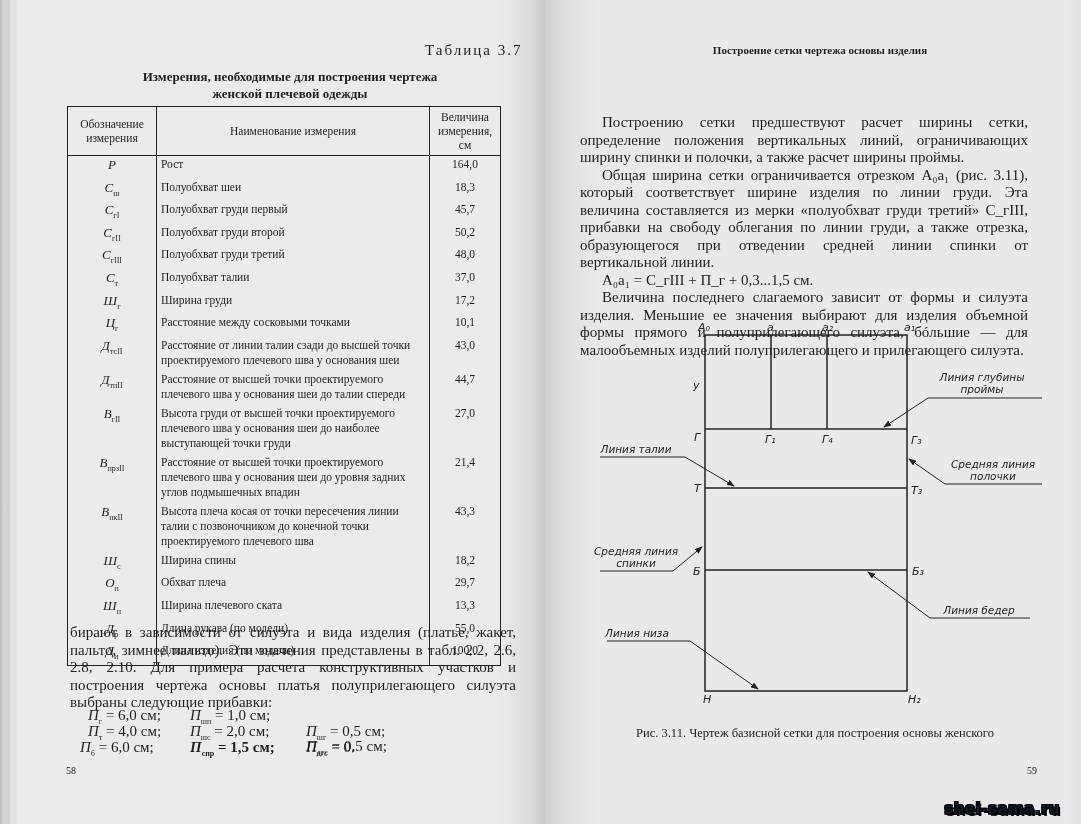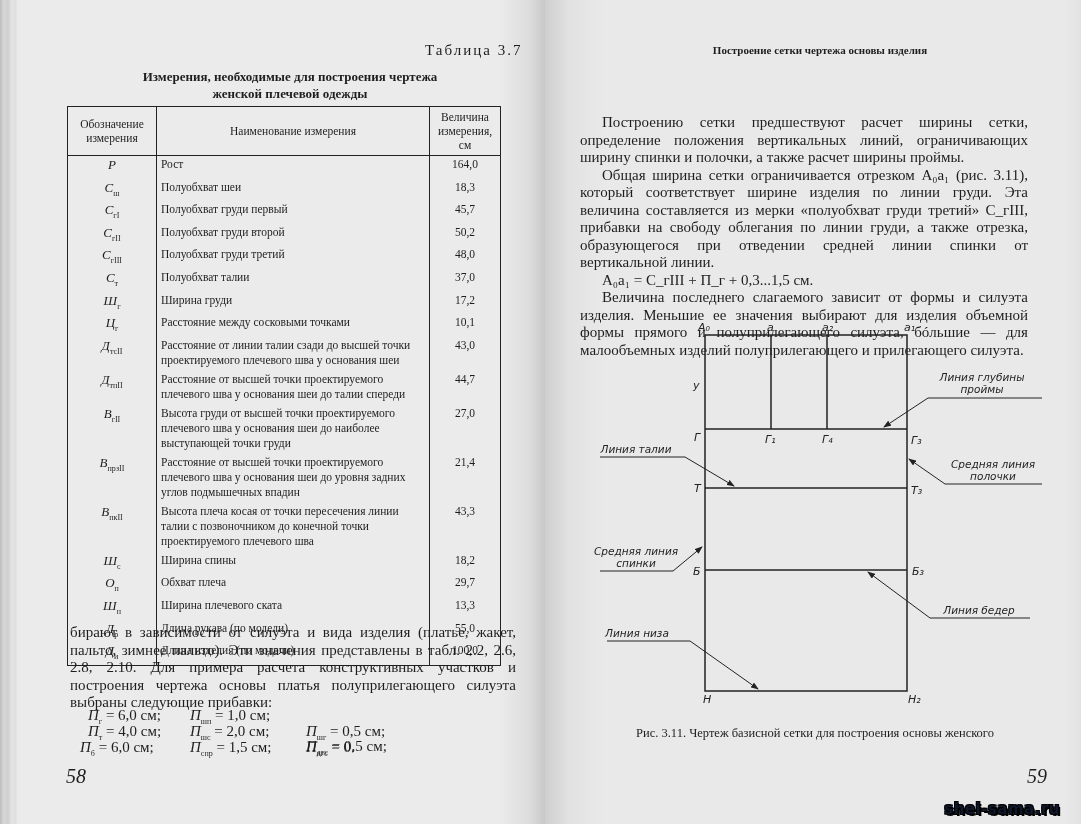--- a/index.html
+++ b/index.html
@@ -13,21 +13,21 @@
   table.meas { position:absolute; left:67px; top:106px; width:434px; border-collapse:collapse; border:1.5px solid #222; font-size:11.5px; }
   table.meas th { font-weight:normal; border:1px solid #222; border-bottom:1.5px solid #222; padding:3px 4px; line-height:14px; font-size:11.5px; }
   table.meas td { padding:1px 4px; line-height:15px; vertical-align:top; }
   table.meas td.sym { width:80px; text-align:center; border-right:1px solid #222; font-style:italic; font-size:13px; }
   table.meas td.name { border-right:1px solid #222; }
   table.meas td.val { width:62px; text-align:center; }
   table.meas tr.multi td { padding-bottom:3px; }
   sub { font-size:8px; font-style:normal; }
   .ltext { left:70px; top:624px; width:446px; font-size:15px; line-height:17.5px; text-align:justify; }
   .pline { left:92px; font-size:15px; line-height:17px; white-space:pre; }
-  .pnum { font-size:20px;font-style:italic; }
+  .pnum { font-size:10px; }
   .rtitle { left:600px; top:44px; width:440px; text-align:center; font-weight:bold; font-size:11px; }
   .rtext { left:580px; top:70px; width:448px; font-size:15px; line-height:17.5px; text-align:justify;margin-top:40px; }
   .rtext p { margin:0; text-indent:22px; }
   .caption { left:590px; top:725px; width:450px; text-align:center; font-size:12.5px; line-height:16px; }
   .wm { right:21px; top:800px; font-family:"DejaVu Sans", sans-serif; font-weight:bold; font-size:15px; color:#0f172a; text-shadow:-1px -1px 0 #000,1px -1px 0 #000,-1px 1px 0 #000,1px 1px 0 #000,2px 2px 0 #000; letter-spacing:0.5px; }
   svg text { font-family:"DejaVu Sans", sans-serif; font-style:italic; }
 </style>
 </head>
 <body>
 
@@ -144,21 +144,21 @@
 
 <div class="abs ltext">бирают в зависимости от силуэта и вида изделия (платье, жакет, пальто, зимнее пальто). Эти значения представлены в табл. 2.2, 2.6, 2.8, 2.10. Для примера расчета конструктивных участков и построения чертежа основы платья полуприлегающего силуэта выбраны следующие прибавки:</div>
 <div id="allowances">
     <div class="abs pline" style="left: 88px; top: 707px;"><i>П</i><sub>г</sub> = 6,0 см;</div>
     <div class="abs pline" style="left: 190px; top: 707px;"><i>П</i><sub>шп</sub> = 1,0 см;</div>
     <div class="abs pline" style="left: 306px; top: 738px;"><i>П</i><sub>дтс</sub> = 0,5 см;</div>
     <div class="abs pline" style="left: 88px; top: 723px;"><i>П</i><sub>т</sub> = 4,0 см;</div>
     <div class="abs pline" style="left: 190px; top: 723px;"><i>П</i><sub>шс</sub> = 2,0 см;</div>
     <div class="abs pline" style="left: 306px; top: 723px;"><i>П</i><sub>шг</sub> = 0,5 см;</div>
     <div class="abs pline" style="left: 80px; top: 739px;"><i>П</i><sub>б</sub> = 6,0 см;</div>
-    <div class="abs pline" style="left: 190px; top: 739px;"><i>П</i><sub>спр</sub> = 1,5 см;</div>
+    <div class="abs pline" style="left: 190px; top: 739px; font-weight: bold;"><i>П</i><sub>спр</sub> = 1,5 см;</div>
     <div class="abs pline" style="left: 306px; top: 739px;"><i>П</i><sub>вгс</sub> = 0.</div>
   </div>
 <div class="abs pnum" style="left:66px; top:765px;">58</div>
 
 <div class="abs rtitle">Построение сетки чертежа основы изделия</div>
 <div class="abs rtext">
   <p style="margin-top:4px">Построению сетки предшествуют расчет ширины сетки, определение положения вертикальных линий, ограничивающих ширину спинки и полочки, а также расчет ширины проймы.</p>
   <p>Общая ширина сетки ограничивается отрезком A₀a₁ (рис. 3.11), который соответствует ширине изделия по линии груди. Эта величина составляется из мерки «полуобхват груди третий» C_гIII, прибавки на свободу облегания по линии груди, а также отрезка, образующегося при отведении средней линии спинки от вертикальной линии.</p>
   <p style="font-style:normal">A₀a₁ = C_гIII + П_г + 0,3...1,5 см.</p>
   <p>Величина последнего слагаемого зависит от формы и силуэта изделия. Меньшие ее значения выбирают для изделия объемной формы прямого и полуприлегающего силуэта, бóльшие — для малообъемных изделий полуприлегающего и прилегающего силуэта.</p>

